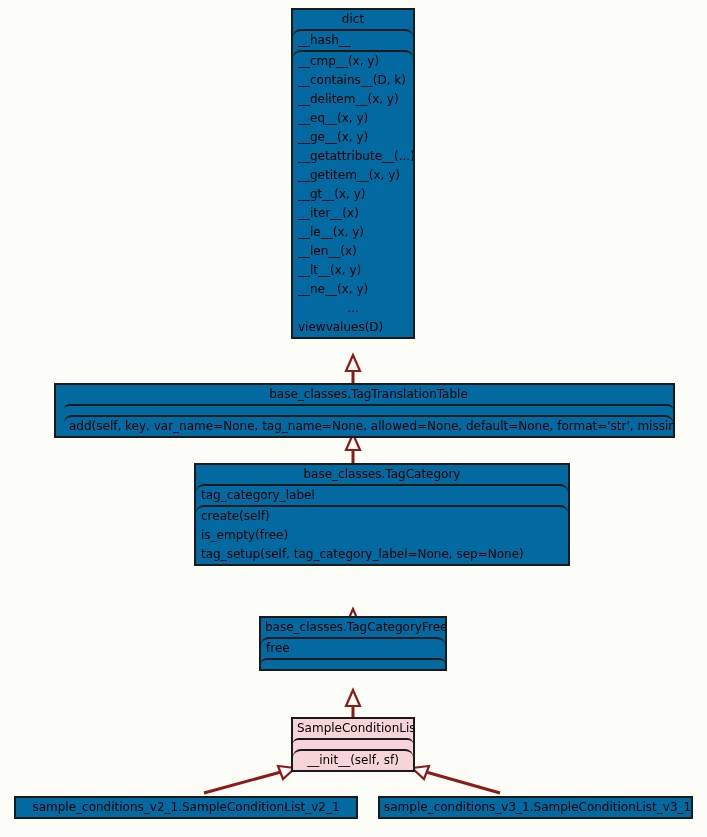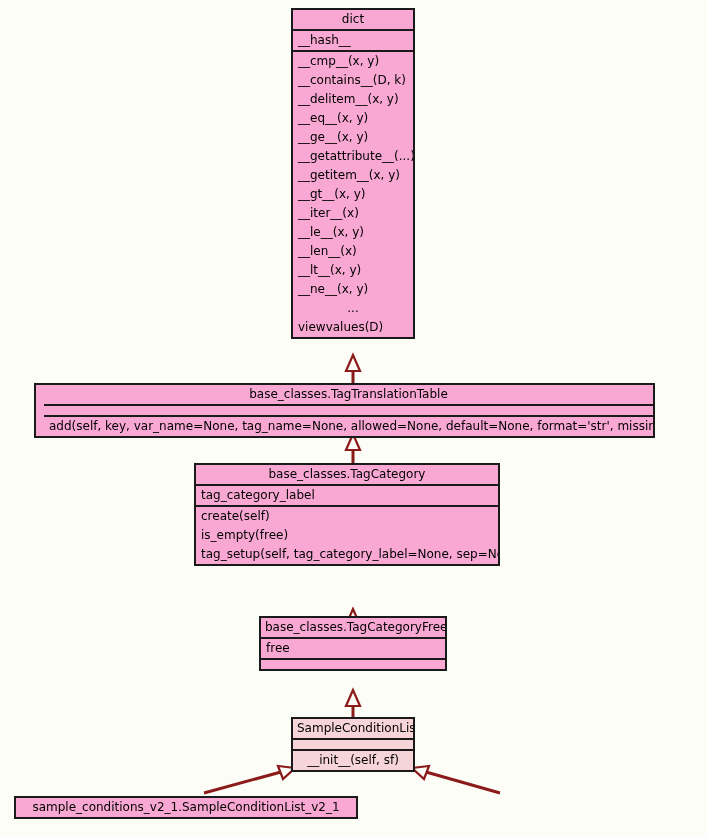--- a/index.html
+++ b/index.html
@@ -22,38 +22,39 @@
     position: absolute;
     left: 0;
     top: 0;
     width: 707px;
     height: 837px;
     pointer-events: none;
   }
   .uml-class {
     position: absolute;
     border: 2px solid #1a1a1a;
-    background: #f9a8d4;
+    background: #0369a1;
     box-sizing: border-box;
     z-index: 2;
   }
   .uml-class.light {
     background: #f7d4d8;
   }
   .cls-title {
     text-align: center;
     font-size: 12px;
     color: #000;
     padding: 2px 4px 3px 4px;
     line-height: 14px;
     white-space: nowrap;
     overflow: hidden;
   }
   .cls-sep {
     border-top: 2px solid #1a1a1a;
+    border-radius: 8px;
   }
   .cls-attrs, .cls-methods {
     padding: 0;
   }
   .cls-row {
     font-size: 12px;
     color: #000;
     padding: 2px 5px 3px 5px;
     line-height: 14px;
     white-space: nowrap;
@@ -122,29 +123,29 @@
       <div class="cls-row">__iter__(x)</div>
       <div class="cls-row">__le__(x, y)</div>
       <div class="cls-row">__len__(x)</div>
       <div class="cls-row">__lt__(x, y)</div>
       <div class="cls-row">__ne__(x, y)</div>
       <div class="cls-row center">...</div>
       <div class="cls-row">viewvalues(D)</div>
     </div>
   </div>
 
-  <div class="uml-class" style="left:34px; top:383px; width:621px;padding-left:8px;">
+  <div class="uml-class" style="left:54px; top:383px; width:621px;padding-left:8px;">
     <div class="cls-title">base_classes.TagTranslationTable</div>
     <div class="cls-attrs cls-sep empty-compartment"></div>
     <div class="cls-methods cls-sep">
       <div class="cls-row">add(self, key, var_name=None, tag_name=None, allowed=None, default=None, format='str', missing=True)</div>
     </div>
   </div>
 
-  <div class="uml-class" style="left:194px; top:463px; width:306px;">
+  <div class="uml-class" style="left:194px; top:463px; width:376px;">
     <div class="cls-title">base_classes.TagCategory</div>
     <div class="cls-attrs cls-sep">
       <div class="cls-row">tag_category_label</div>
     </div>
     <div class="cls-methods cls-sep">
       <div class="cls-row">create(self)</div>
       <div class="cls-row">is_empty(free)</div>
       <div class="cls-row">tag_setup(self, tag_category_label=None, sep=None)</div>
     </div>
   </div>
@@ -162,14 +163,17 @@
     <div class="cls-attrs cls-sep empty-compartment"></div>
     <div class="cls-methods cls-sep">
       <div class="cls-row center">__init__(self, sf)</div>
     </div>
   </div>
 
   <div class="uml-class" style="left:14px; top:796px; width:344px;">
     <div class="cls-title">sample_conditions_v2_1.SampleConditionList_v2_1</div>
   </div>
 
+  <div class="uml-class" style="left:378px; top:796px; width:315px;">
+    <div class="cls-title">sample_conditions_v3_1.SampleConditionList_v3_1</div>
+  </div>
 
 </div>
 
 </body></html>

